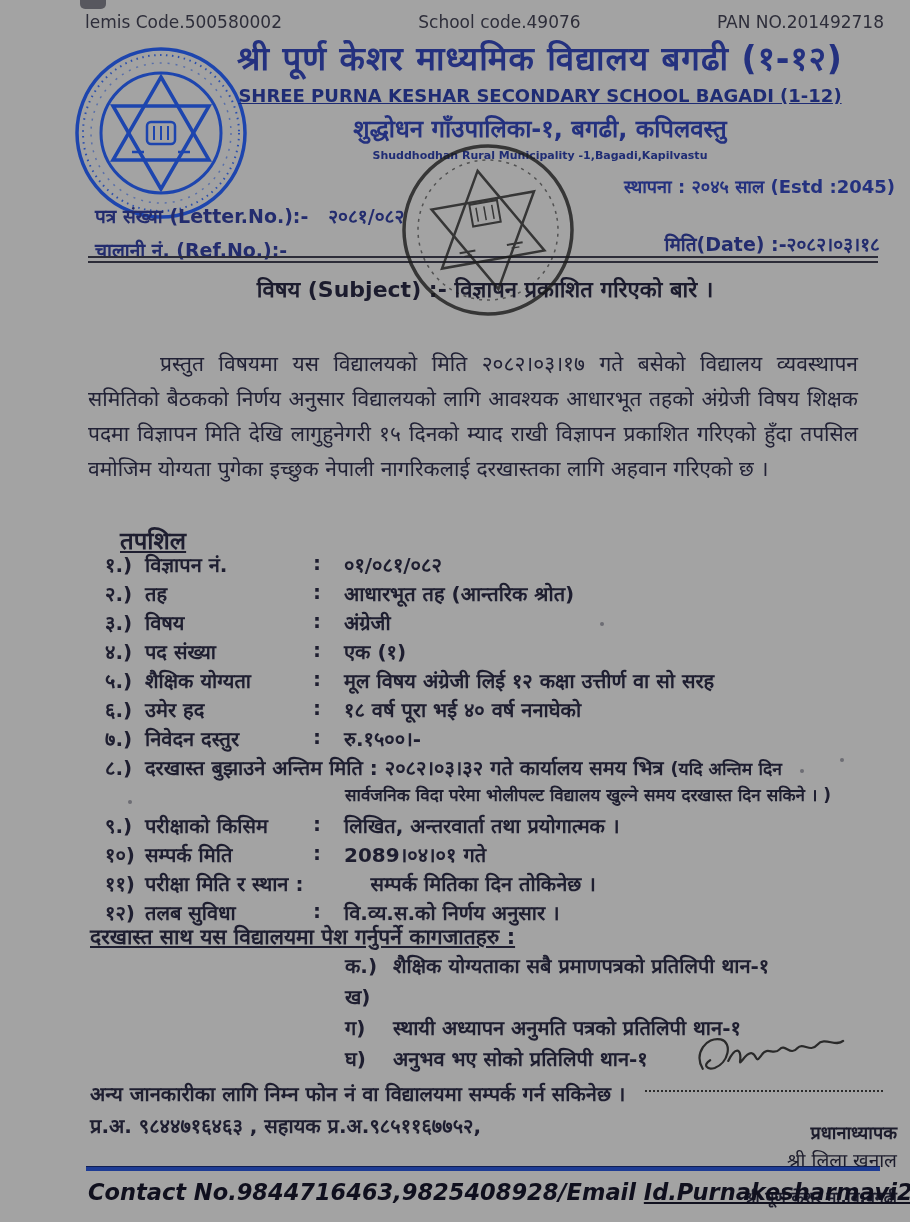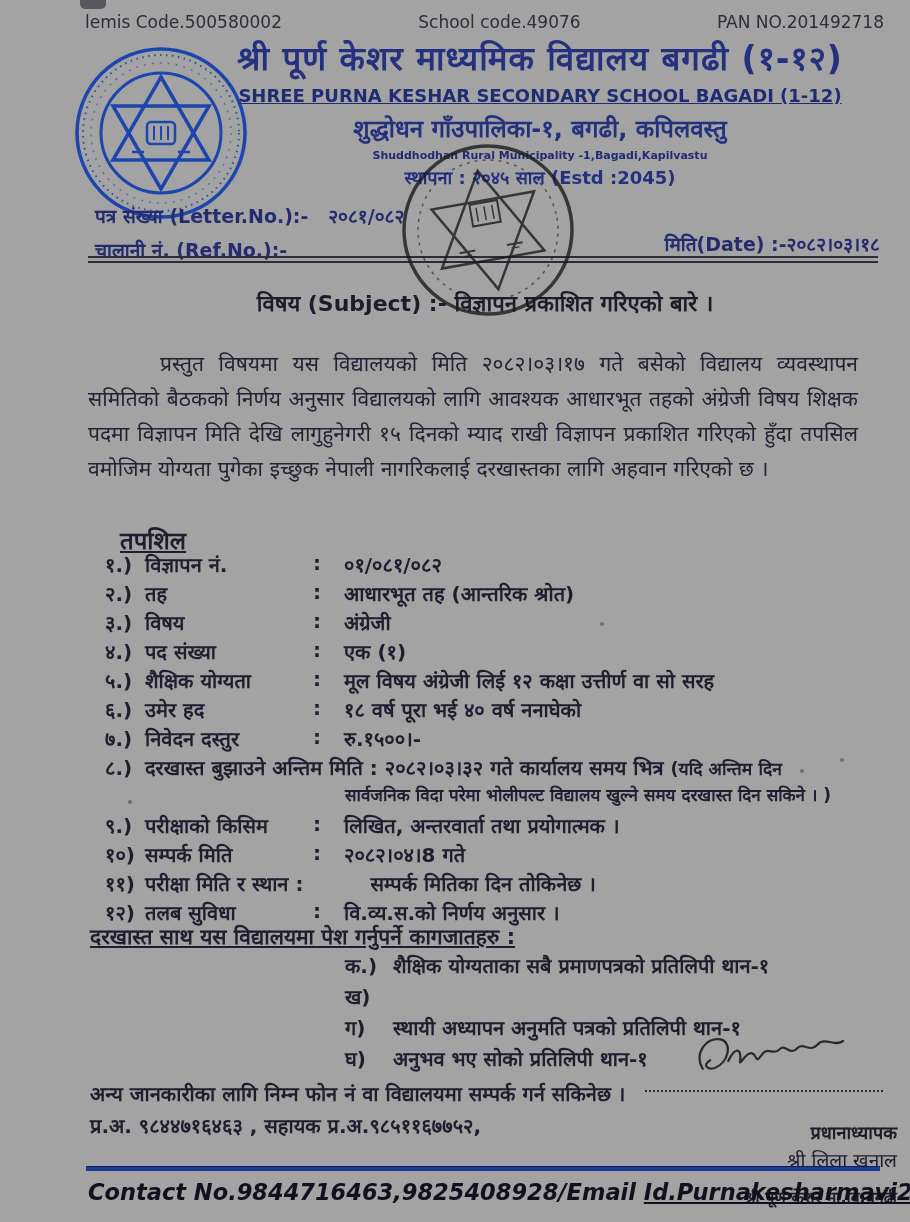--- a/index.html
+++ b/index.html
@@ -15,33 +15,33 @@
   .corner-art{top:0;left:80px;width:26px;height:9px;background:#4a4a52;opacity:.85;border-radius:0 0 5px 5px;}
   .speck{width:4px;height:4px;background:#55555f;border-radius:50%;opacity:.7;}
 
   
   .logo{left:72px;top:44px;width:178px;height:178px;}
   .head-lines{left:185px;right:15px;top:36px;text-align:center;color:#24317f;}
   .h-np1{font-size:33px;font-weight:bold;letter-spacing:1px;line-height:1.4;}
   .h-en1{font-size:18px;font-weight:bold;color:#1f2c74;margin-top:3px;text-decoration:underline;}
   .h-np2{font-size:24px;font-weight:bold;margin-top:5px;}
   .h-en2{font-size:11px;font-weight:bold;color:#1f2c74;margin-top:5px;}
-  .h-est{font-size:18px;font-weight:bold;margin-top:3px;}
+  .h-est{font-size:18px;font-weight:bold;margin-top:12px;text-align:right;}
 
   .stamp{left:398px;top:140px;width:180px;height:180px;transform:rotate(-10deg);opacity:.8;z-index:5;}
 
   .refline{font-size:19px;font-weight:bold;color:#232c6e;white-space:nowrap;}
   .letter-no{left:95px;top:203px;}
   .ref-no{left:95px;top:237px;}
   .date-line{right:30px;top:231px;}
 
   .rule-double{left:88px;right:32px;top:256px;height:3px;
                border-top:2.5px solid #2c2c38;border-bottom:2px solid #2c2c38;}
 
-  .subject{left:60px;right:0;top:287px;text-align:center;font-size:22px;font-weight:bold;color:#1c1c2e;}
+  .subject{left:60px;right:0;top:273px;text-align:center;font-size:22px;font-weight:bold;color:#1c1c2e;}
 
   .body-par{left:88px;right:52px;top:347px;font-size:21px;line-height:35px;font-weight:500;
             text-align:justify;text-indent:72px;color:#222236;}
 
   .details-head{left:120px;top:523px;font-size:24px;font-weight:bold;text-decoration:underline;}
   .details-list{left:105px;right:36px;top:551px;}
   .detail-row{display:flex;height:29px;align-items:flex-start;font-size:20px;font-weight:600;white-space:nowrap;}
   .dno{flex:0 0 40px;}
   .dlabel{flex:0 0 132px;overflow:visible;}
   .dcolon{flex:0 0 67px;padding-left:36px;box-sizing:border-box;}
@@ -192,21 +192,21 @@
       <div class="detail-row">
         <span class="dno">९.)</span>
         <span class="dlabel">परीक्षाको किसिम</span>
         <span class="dcolon">:</span>
         <span class="dvalue">लिखित, अन्तरवार्ता तथा प्रयोगात्मक ।</span>
       </div>
       <div class="detail-row">
         <span class="dno">१०)</span>
         <span class="dlabel">सम्पर्क मिति</span>
         <span class="dcolon">:</span>
-        <span class="dvalue">२०८२।०४।8 गते</span>
+        <span class="dvalue">2089।०४।०१ गते</span>
       </div>
       <div class="detail-row">
         <span class="dno">११)</span>
         <span class="dlabel">परीक्षा मिति र स्थान :</span>
         <span class="dcolon"></span>
         <span class="dvalue">सम्पर्क मितिका दिन तोकिनेछ ।</span>
       </div>
       <div class="detail-row">
         <span class="dno">१२)</span>
         <span class="dlabel">तलब सुविधा</span>

